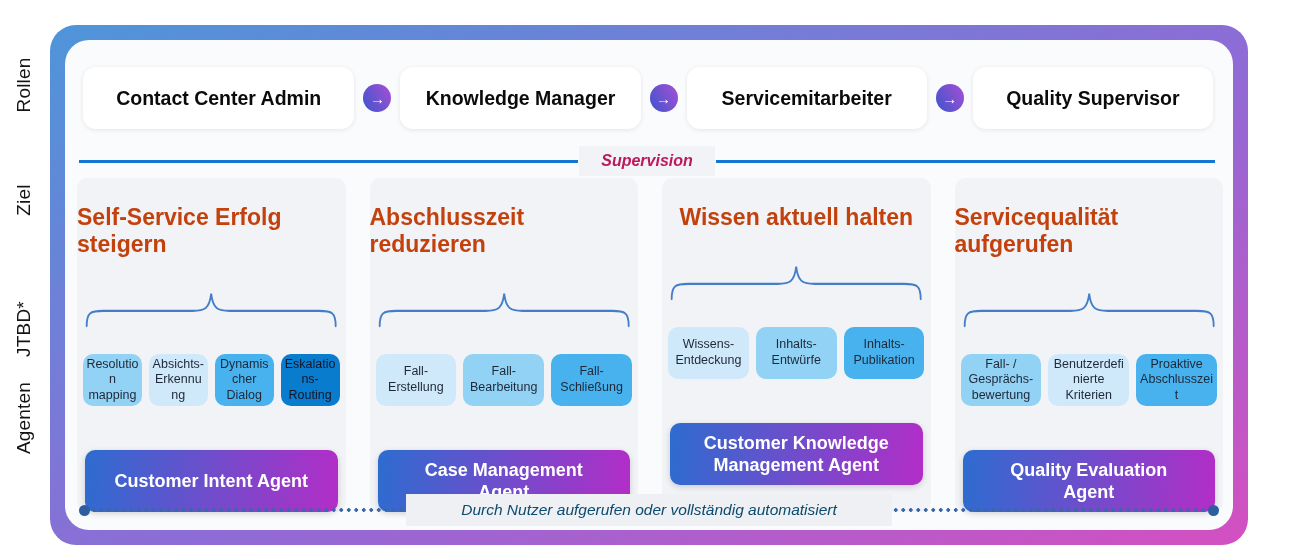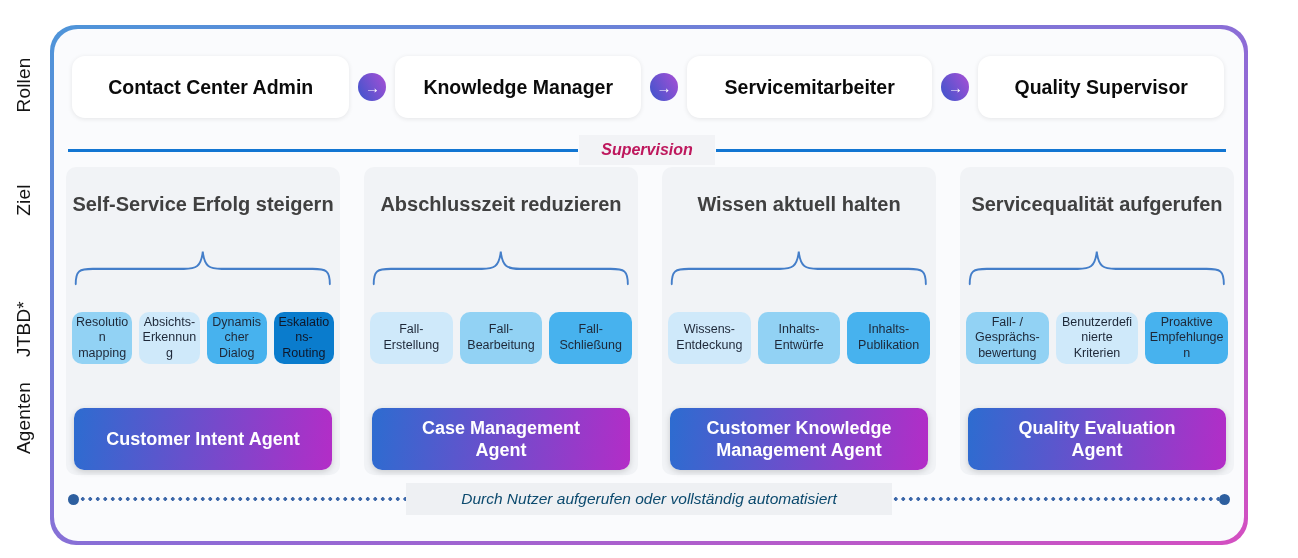--- a/index.html
+++ b/index.html
@@ -8,21 +8,21 @@
 
   
   .rail-label { position:absolute; left:24px; white-space:nowrap;
     transform:translate(-50%,-50%) rotate(-90deg);
     font-size:19px; font-weight:500; color:#141414; letter-spacing:.2px; }
   .rail-rollen { top:85px; } .rail-ziel { top:200px; }
   .rail-jtbd { top:329px; } .rail-agenten { top:418px; }
 
   
   .frame { position:absolute; left:50px; top:25px; width:1198px; height:520px;
-    border-radius:26px; padding:4px;
+    border-radius:26px; padding:15px;
     background:linear-gradient(155deg,#4e95d9 0%, #8f6bd6 55%, #d44fc1 100%); }
   .frame-inner { position:relative; width:100%; height:100%;
     border-radius:24px; background:#fafbfd; }
 
   
   .roles-row { position:absolute; left:18px; right:20px; top:27px; height:62px;
     display:flex; align-items:center; gap:9px; }
   .role-box { flex:1; height:62px; background:#ffffff; border-radius:13px;
     box-shadow:0 1px 5px rgba(0,0,0,.09);
     display:flex; align-items:center; justify-content:center;
@@ -38,21 +38,21 @@
     display:flex; align-items:center; }
   .divider-line { flex:1; height:3px; background:#1276d2; }
   .divider-label { background:#f2f3f6; padding:6px 22px; margin:0 1px;
     font-style:italic; font-weight:600; font-size:16px; color:#be185d; }
 
   
   .columns { position:absolute; left:12px; right:10px; top:138px; height:308px;
     display:grid; grid-template-columns:1fr 1fr 1fr 1fr; column-gap:24px; }
   .col-panel { background:#f1f3f6; border-radius:10px;
     display:flex; flex-direction:column; align-items:center; padding-top:26px; }
-  .goal { font-size:20px; font-weight:600; color:#404040; }
+  .goal { font-size:23px; font-weight:600; color:#c2410c; }
   .brace { margin-top:30px; width:94%; height:40px; display:block; }
   .chips { margin-top:26px; width:calc(100% - 12px);
     display:flex; gap:7px; justify-content:center; }
   .chip { flex:1; height:52px; border-radius:10px;
     display:flex; align-items:center; justify-content:center; text-align:center;
     font-size:12.5px; line-height:1.25; padding:4px 3px; color:#1e2838;
     overflow-wrap:anywhere; }
   .t0 { background:#cfe9fa; } .t1 { background:#92d2f4; }
   .t2 { background:#47b2ee; } .t3 { background:#0a7ccd; color:#0f172a; }
   .agent-btn { margin-top:44px; width:calc(100% - 16px); height:62px;
@@ -151,21 +151,21 @@
         </div>
 
         <div class="col-panel">
           <div class="goal">Servicequalität aufgerufen</div>
           <svg class="brace" viewBox="0 0 300 42" preserveAspectRatio="none">
             <path d="M2,40 C2,26 6,24 22,24 L128,24 C142,24 148,22 150,6 C152,22 158,24 172,24 L278,24 C294,24 298,26 298,40" fill="none" stroke="#447ec9" stroke-width="2.2" stroke-linecap="round"></path>
           </svg>
           <div class="chips">
             <div class="chip t1">Fall- / Gesprächs-bewertung</div>
             <div class="chip t0">Benutzerdefinierte Kriterien</div>
-            <div class="chip t2">Proaktive Empfehlungen</div>
+            <div class="chip t2">Proaktive Abschlusszeit</div>
           </div>
           <div class="agent-btn">
             <span class="agent-label w180">Quality Evaluation Agent</span>
           </div>
         </div>
 
       </div>
 
       <div class="footer-row">
         <div class="end-dot"></div>

